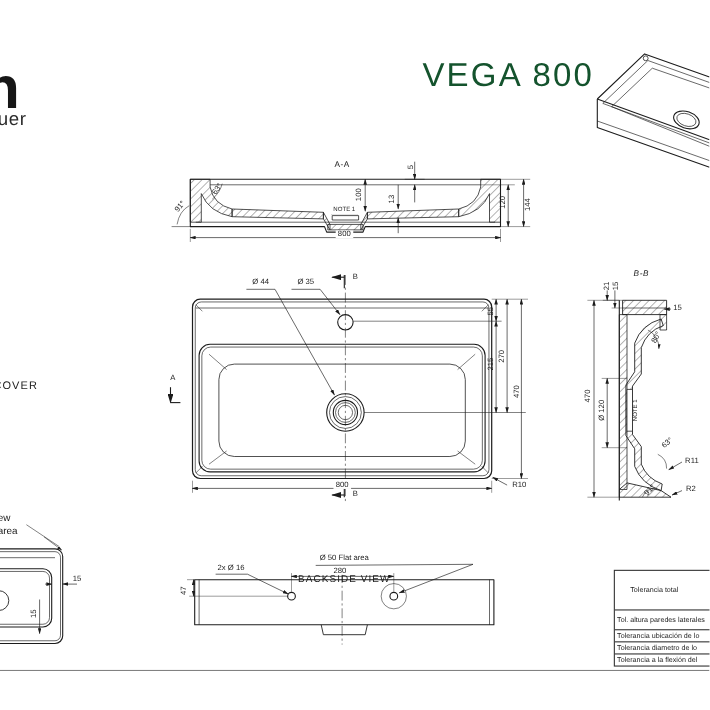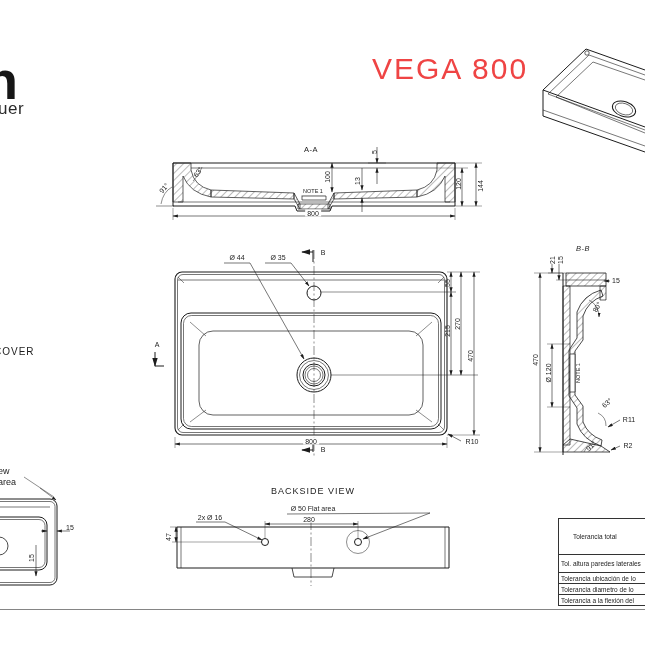--- a/index.html
+++ b/index.html
@@ -5,28 +5,28 @@
   html,body{margin:0;padding:0;}
   body{width:645px;height:645px;overflow:hidden;background:#fff;position:relative;
        font-family:"Liberation Sans",sans-serif;color:#1c1c1c;}
   #sheet{position:absolute;inset:0;width:645px;height:645px;overflow:hidden;background:#fff;}
   svg{position:absolute;left:0;top:0;}
   .lbl{position:absolute;transform:translate(-50%,-50%);font-size:7px;line-height:1;
        white-space:nowrap;color:#1c1c1c;}
   .rot{transform:translate(-50%,-50%) rotate(-90deg);}
   .bg{background:#fff;padding:0 2px;}
   .view-title{font-size:7.5px;letter-spacing:.5px;}
-  .big-title{position:absolute;left:372px;top:54px;font-size:30px;font-weight:300;
-             letter-spacing:2px;color:#ef4444;transform:none;}
+  .big-title{position:absolute;left:384px;top:54px;font-size:30px;font-weight:300;
+             letter-spacing:2px;color:#14532d;transform:none;}
   .logo-glyph{position:absolute;left:-15px;top:53px;font-size:54px;font-weight:700;color:#161616;transform:none;}
   .logo-text{position:absolute;left:-2px;top:100px;font-size:17px;font-weight:300;
              letter-spacing:.5px;color:#2a2a2a;transform:none;}
   .frag{position:absolute;transform:none;font-size:9px;color:#1c1c1c;}
   .note{font-size:5.5px;}
-  .bk-title{font-size:9px;letter-spacing:1px;}
+  .bk-title{font-size:9px;letter-spacing:1px;margin-top:36px;}
   
   #tol-table{position:absolute;left:558px;top:518px;width:150px;height:88px;
              border:1px solid #333;font-size:6.5px;box-sizing:border-box;}
   #tol-table .hd{height:36px;display:flex;align-items:center;justify-content:flex-start;
                  padding-left:14px;border-bottom:1px solid #333;box-sizing:border-box;}
   #tol-table .rw{height:18px;display:flex;align-items:center;padding-left:2px;
                  border-bottom:1px solid #333;box-sizing:border-box;}
   #tol-table .rw.sm{height:11px;}
   #tol-table .rw:last-child{border-bottom:none;}
 </style>

